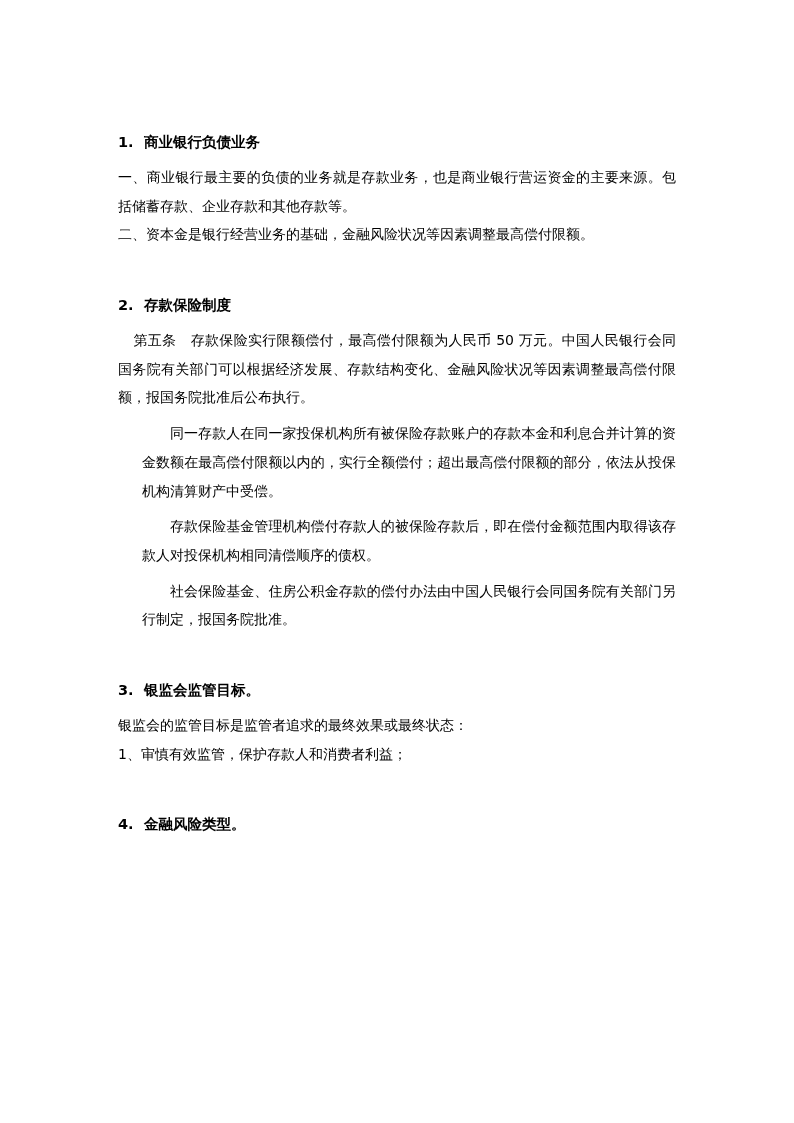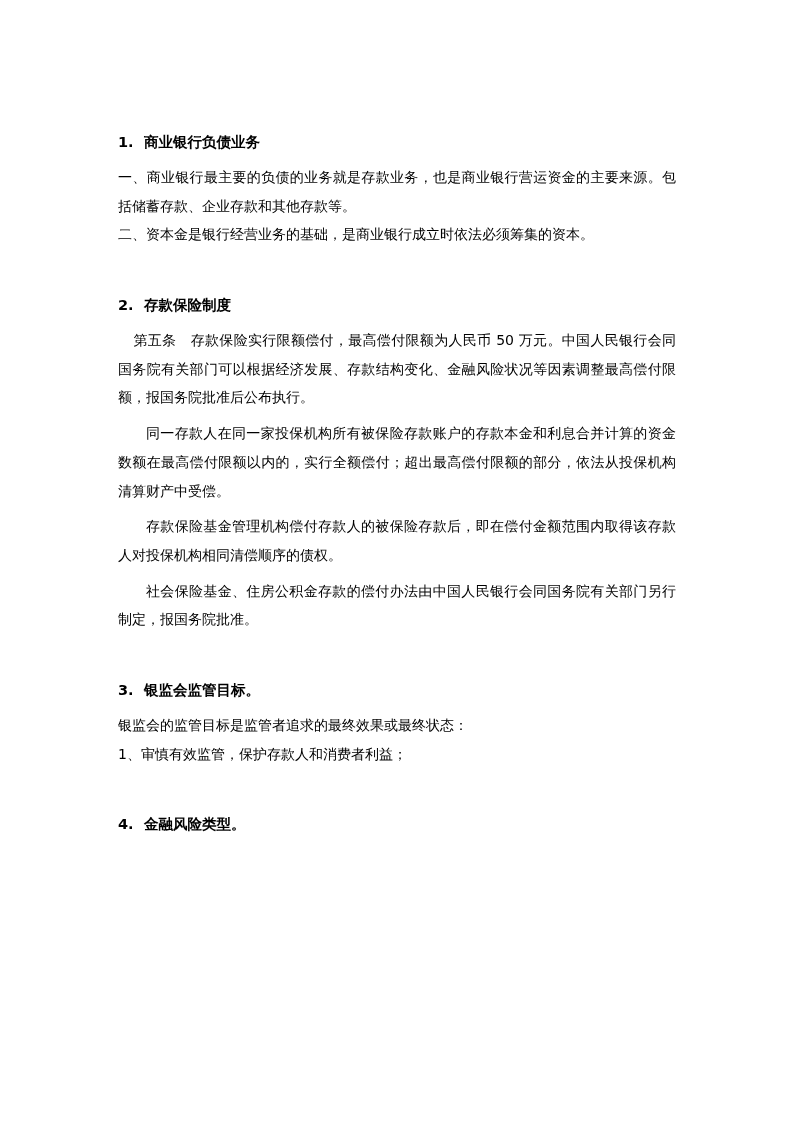--- a/index.html
+++ b/index.html
@@ -34,34 +34,34 @@
     font-size: 14px;
     line-height: 2.05;
     text-align: justify;
     margin: 0;
   }
   p.para + p.para { }
   .indent-1 { text-indent: 1.1em; }
   .indent-15 { text-indent: 1.5em; }
   .indent-2 { text-indent: 2em; }
   .b { font-weight: normal; }
-  .sec2 p.para + p.para { margin-top: 7px; }
+  .sec2 p.para + p.para { margin-top: 7px; margin-left: 24px; }
 </style>
 </head>
 <body>
 
 <div class="page">
 
   <div class="section">
     <div class="section-heading">
       <span class="num">1.</span>
       <span>商业银行负债业务</span>
     </div>
     <p class="para">一、商业银行最主要的负债的业务就是存款业务，也是商业银行营运资金的主要来源。包括储蓄存款、企业存款和其他存款等。</p>
-    <p class="para">二、资本金是银行经营业务的基础，是商业银行成立时依法必须筹集的资本。</p>
+    <p class="para">二、资本金是银行经营业务的基础，金融风险状况等因素调整最高偿付限额。</p>
   </div>
 
   <div class="section sec2">
     <div class="section-heading">
       <span class="num">2.</span>
       <span>存款保险制度</span>
     </div>
     <p class="para indent-1"><span>第五条　存款保险实行限额偿付，</span><span class="b">最高偿付限额为人民币 50 万元。</span><span>中国人民银行会同国务院有关部门可以根据经济发展、存款结构变化、金融风险状况等因素调整最高偿付限额，报国务院批准后公布执行。</span></p>
     <p class="para indent-2">同一存款人在同一家投保机构所有被保险存款账户的存款本金和利息合并计算的资金数额在最高偿付限额以内的，实行全额偿付；超出最高偿付限额的部分，依法从投保机构清算财产中受偿。</p>
     <p class="para indent-2">存款保险基金管理机构偿付存款人的被保险存款后，即在偿付金额范围内取得该存款人对投保机构相同清偿顺序的债权。</p>

